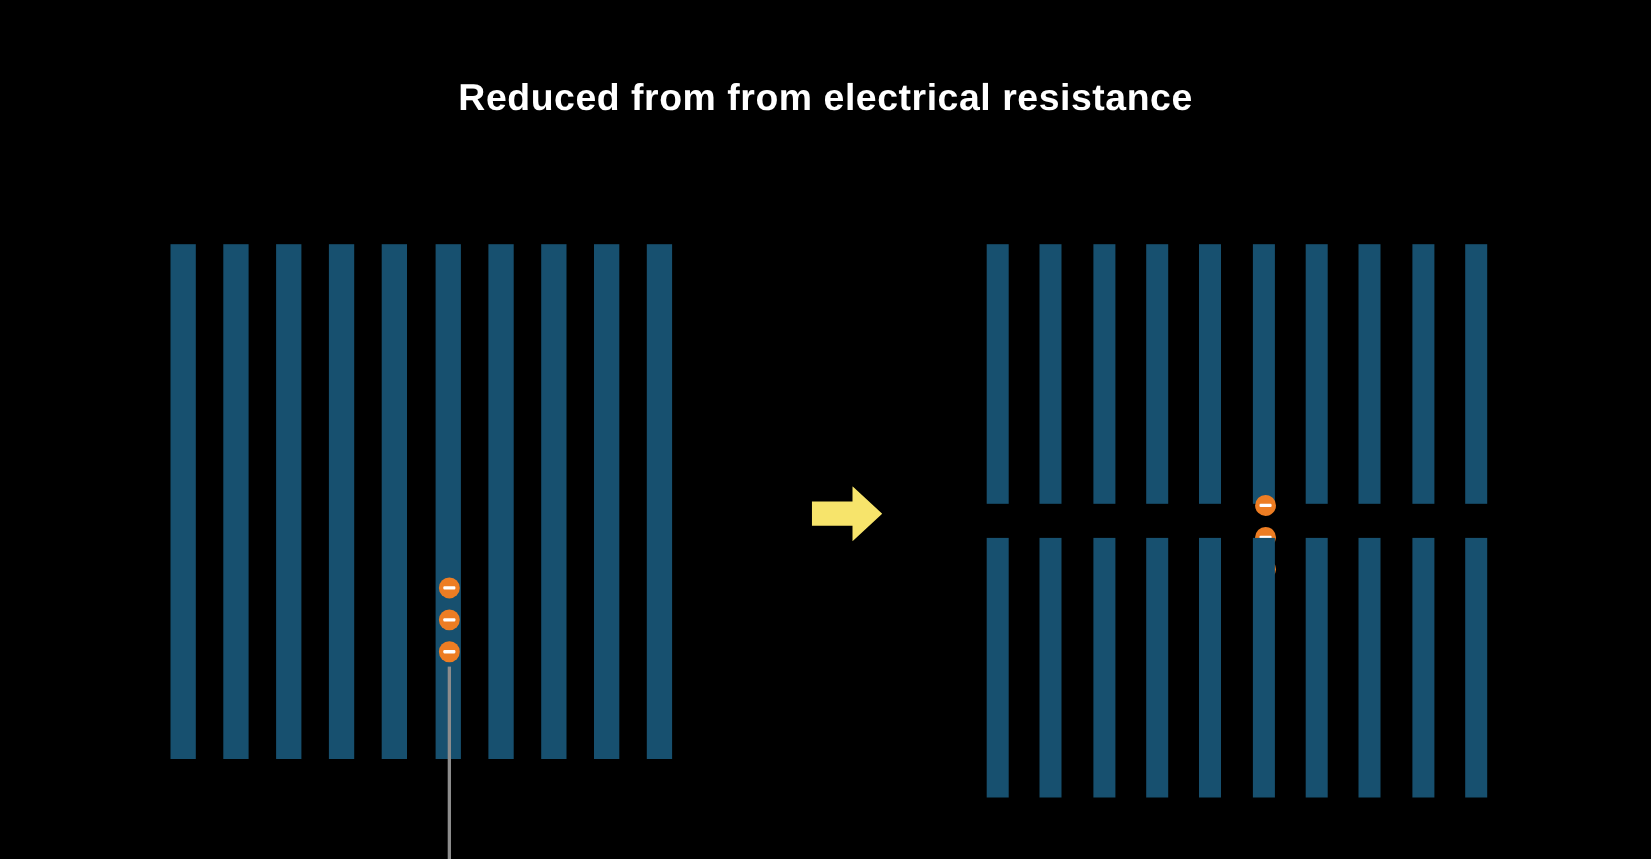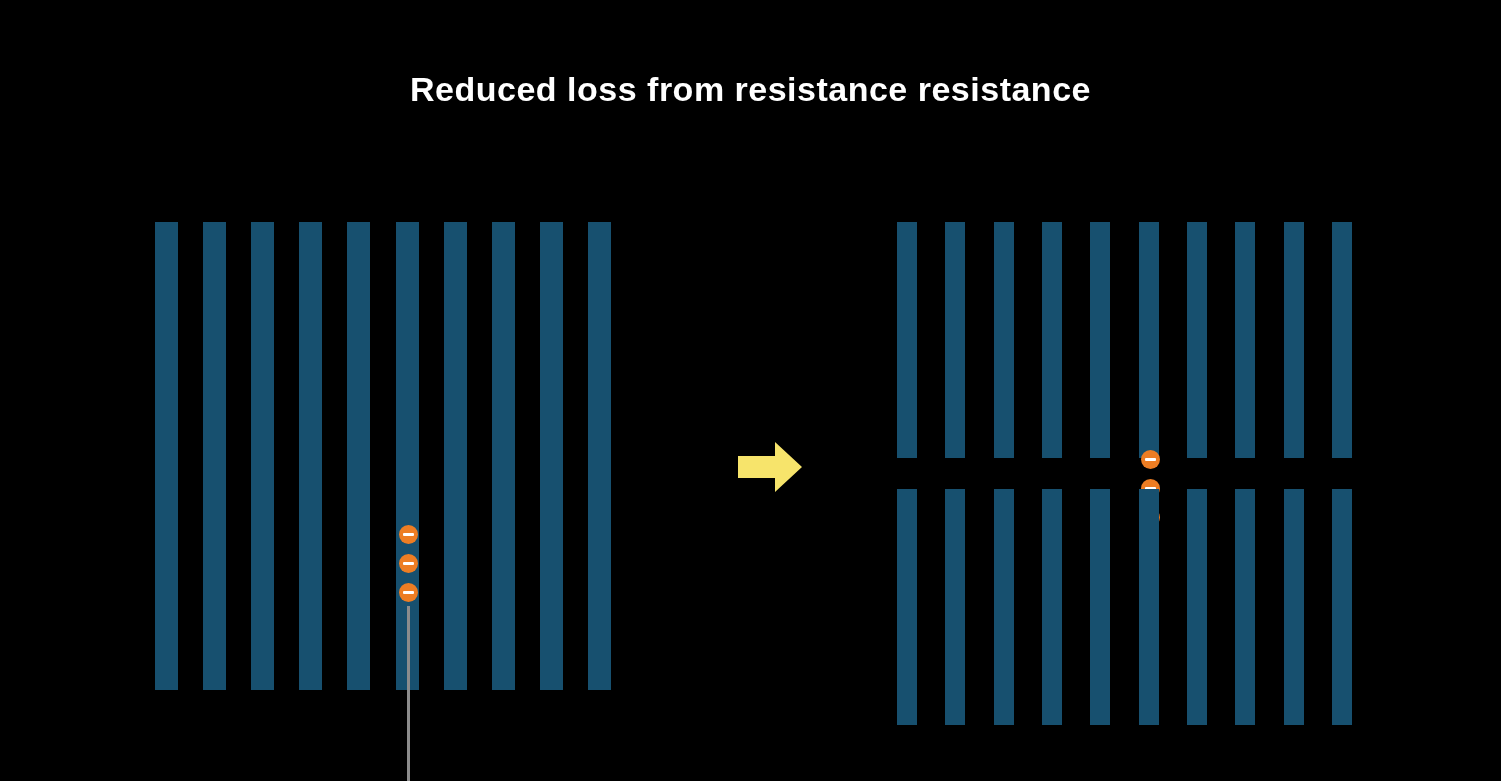--- a/index.html
+++ b/index.html
@@ -58,21 +58,21 @@
     position:absolute;left:738px;top:442px;width:64px;height:50px;
     color:var(--transition-arrow,#f7e46b);
   }
   .transition-arrow svg{display:block;width:100%;height:100%;}
 </style>
 </head>
 <body>
 
 <div class="stage">
 
-  <h1 class="page-title">Reduced loss from resistance resistance</h1>
+  <h1 class="page-title">Reduced from from electrical resistance</h1>
 
   <div class="panel panel-left">
     <div class="bars">
         <div class="bar"></div>
         <div class="bar"></div>
         <div class="bar"></div>
         <div class="bar"></div>
         <div class="bar"></div>
         <div class="bar"></div>
         <div class="bar"></div>

